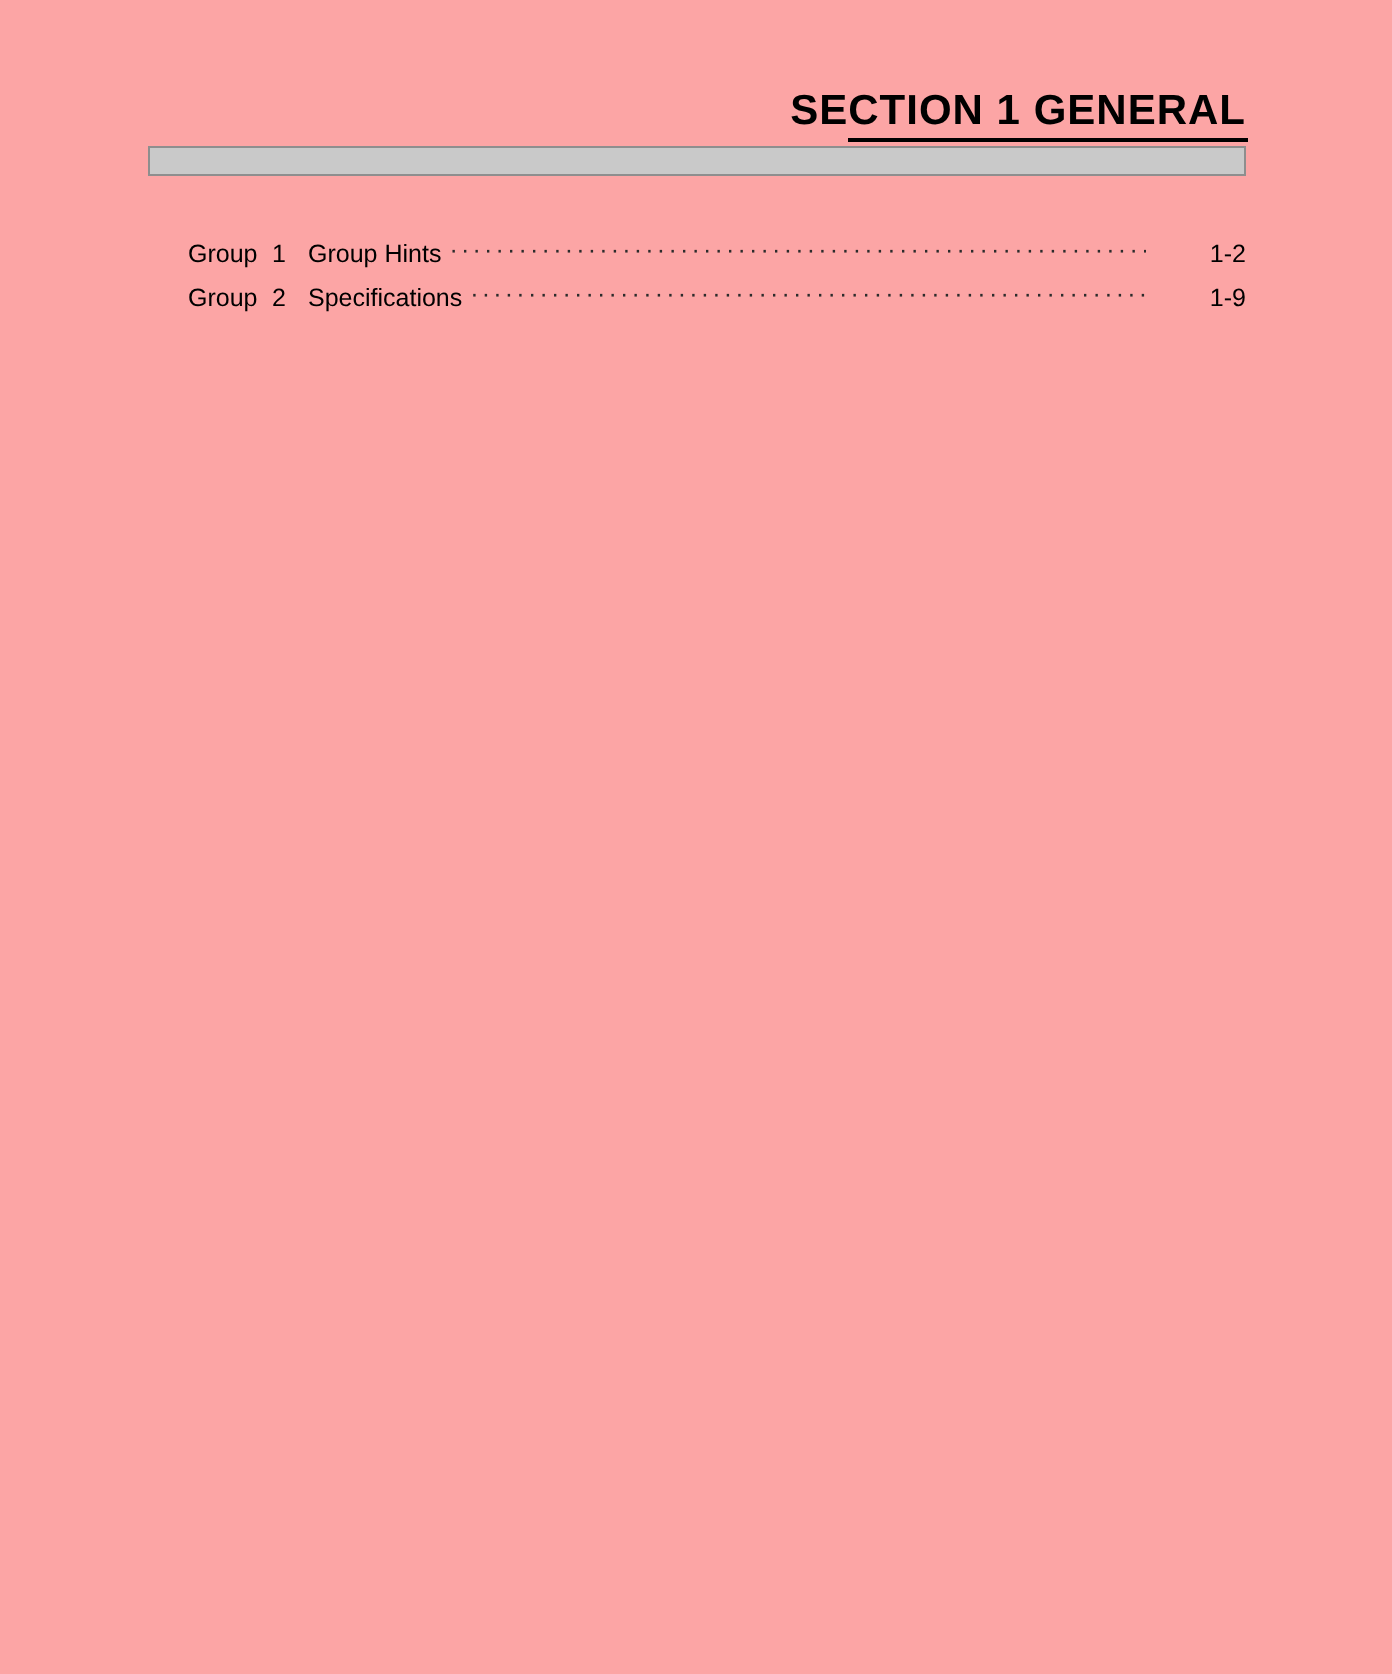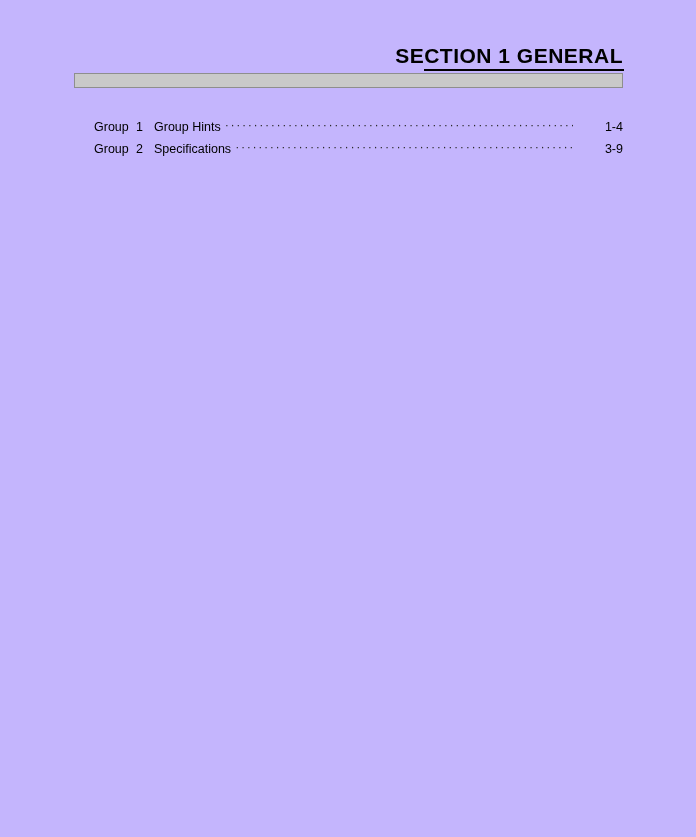--- a/index.html
+++ b/index.html
@@ -14,21 +14,21 @@
     color: #000000;
     position: relative;
     overflow: hidden;
   }
   .page {
     position: absolute;
     left: 0;
     top: 0;
     width: 696px;
     height: 837px;
-    background: #c4b5fd;
+    background: #fca5a5;
   }
   .section-title {
     position: absolute;
     right: 73px;
     top: 44px;
     font-size: 21px;
     font-weight: bold;
     letter-spacing: 0.5px;
     white-space: nowrap;
     font-family: "Liberation Sans", sans-serif;
@@ -106,26 +106,26 @@
 
   <div class="gray-bar"></div>
 
   <div class="toc">
 
     <div class="toc-row">
       <span class="toc-group">Group</span>
       <span class="toc-num">1</span>
       <span class="toc-label">Group Hints</span>
       <span class="toc-dots">······································································································································</span>
-      <span class="toc-page">1-4</span>
+      <span class="toc-page">1-2</span>
     </div>
 
     <div class="toc-row">
       <span class="toc-group">Group</span>
       <span class="toc-num">2</span>
       <span class="toc-label">Specifications</span>
       <span class="toc-dots">··································································································································</span>
-      <span class="toc-page">3-9</span>
+      <span class="toc-page">1-9</span>
     </div>
 
   </div>
 
 </div>
 
 </body></html>

